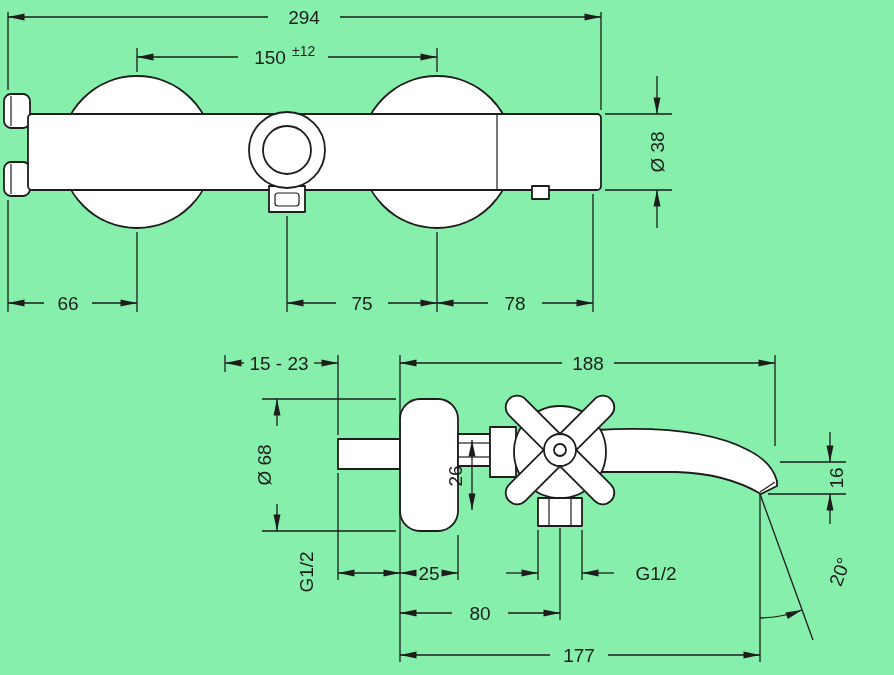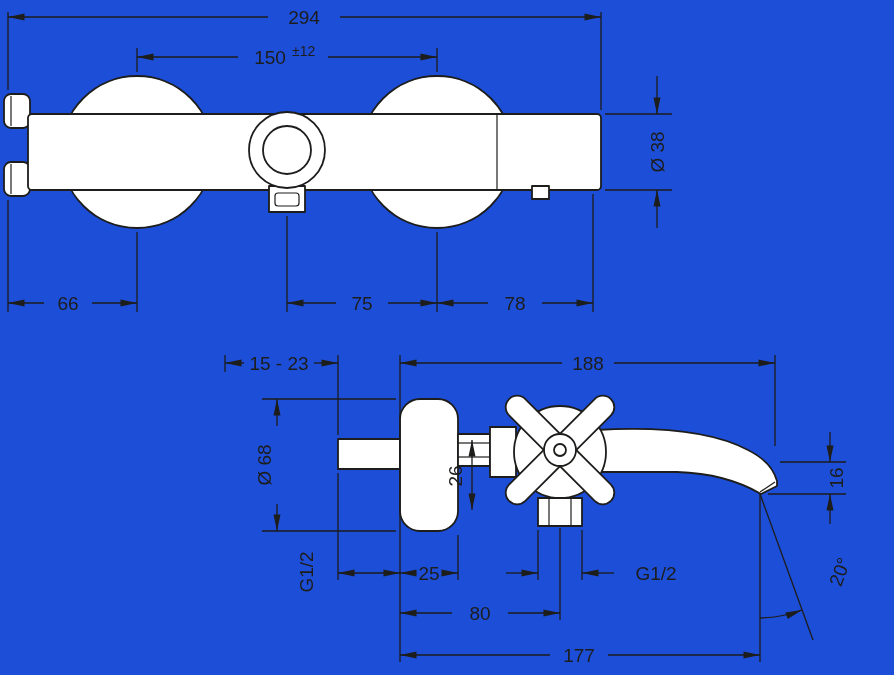--- a/index.html
+++ b/index.html
@@ -1,16 +1,16 @@
 <!DOCTYPE html>
 <html><head>
 <meta charset="utf-8">
 <style>
   html,body{margin:0;padding:0;background:#ffffff;}
-  .page{position:relative;width:894px;height:675px;background:#1d4ed8;overflow:hidden;
+  .page{position:relative;width:894px;height:675px;background:#86efac;overflow:hidden;
         font-family:"Liberation Sans",sans-serif;}
   svg{display:block;}
   .dim-text{font-family:"Liberation Sans",sans-serif;font-size:19px;fill:#1d1d1b;}
   .dim-sup{font-family:"Liberation Sans",sans-serif;font-size:14px;fill:#1d1d1b;}
   .outline{fill:#ffffff;stroke:#1d1d1b;stroke-width:1.8;stroke-linejoin:round;}
   .thin{fill:none;stroke:#1d1d1b;stroke-width:1.2;}
   .dim{fill:none;stroke:#1d1d1b;stroke-width:1.3;}
 </style>
 </head>
 <body>

